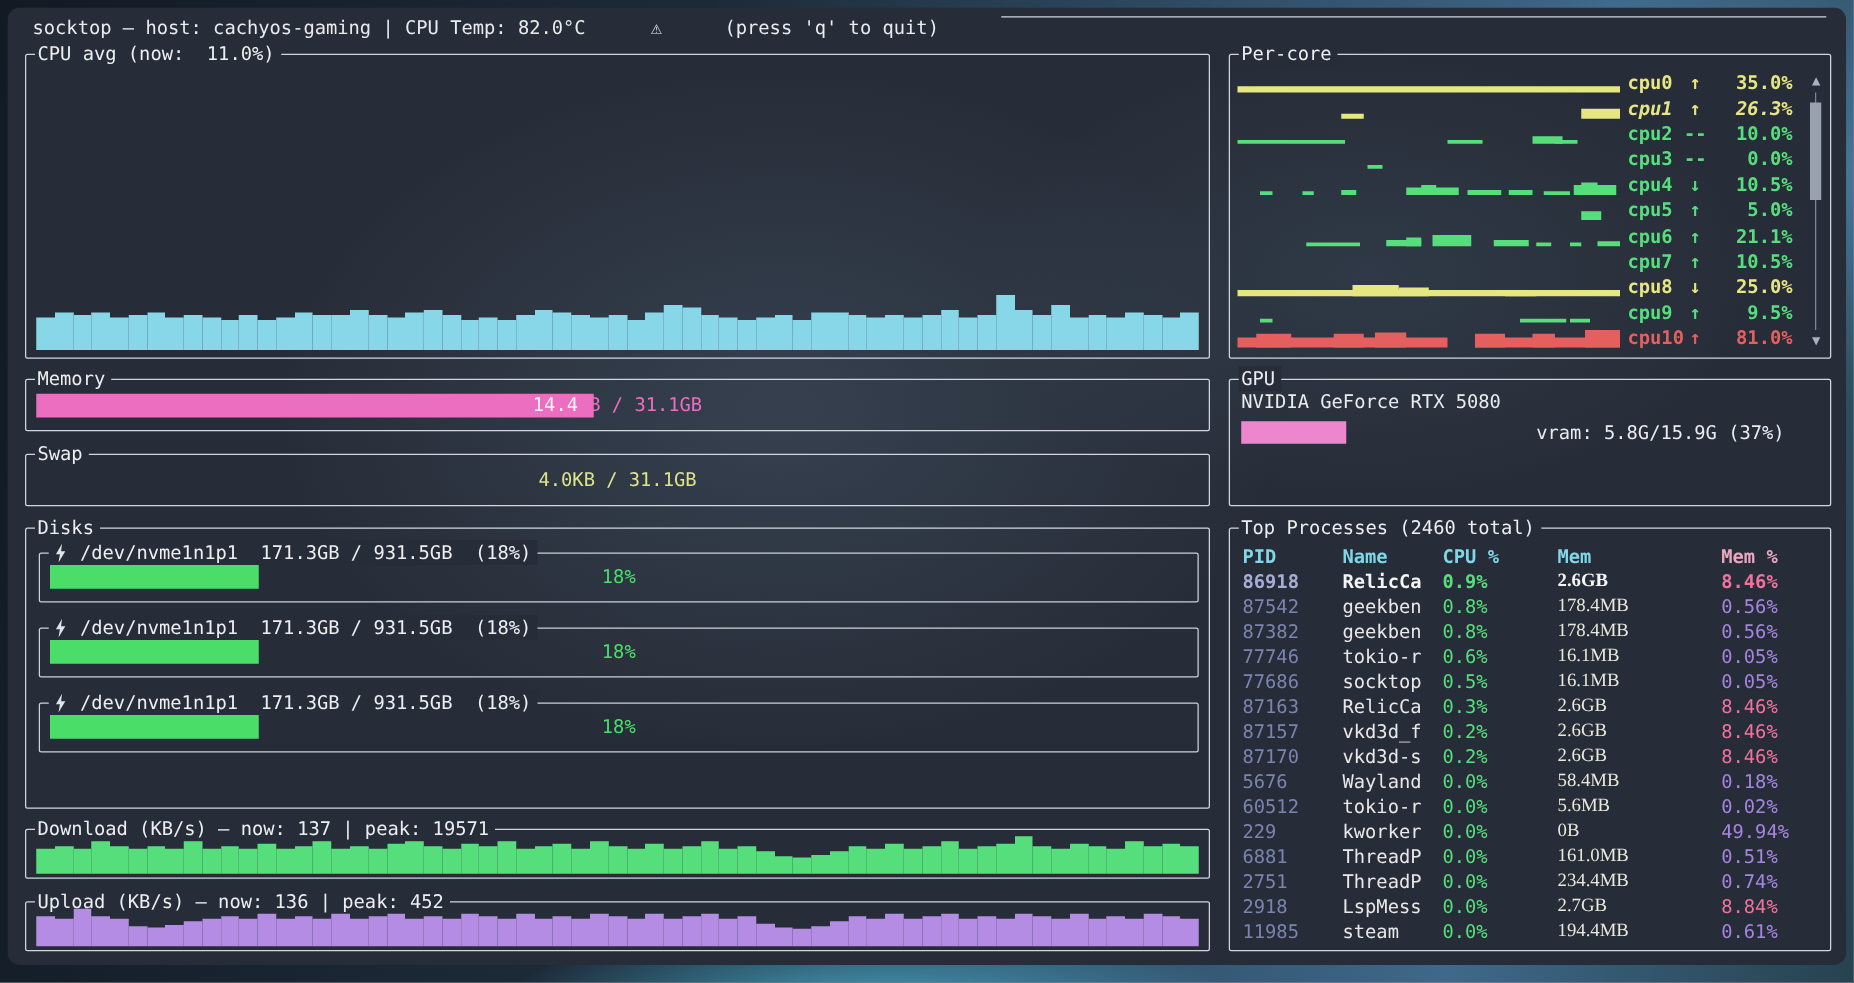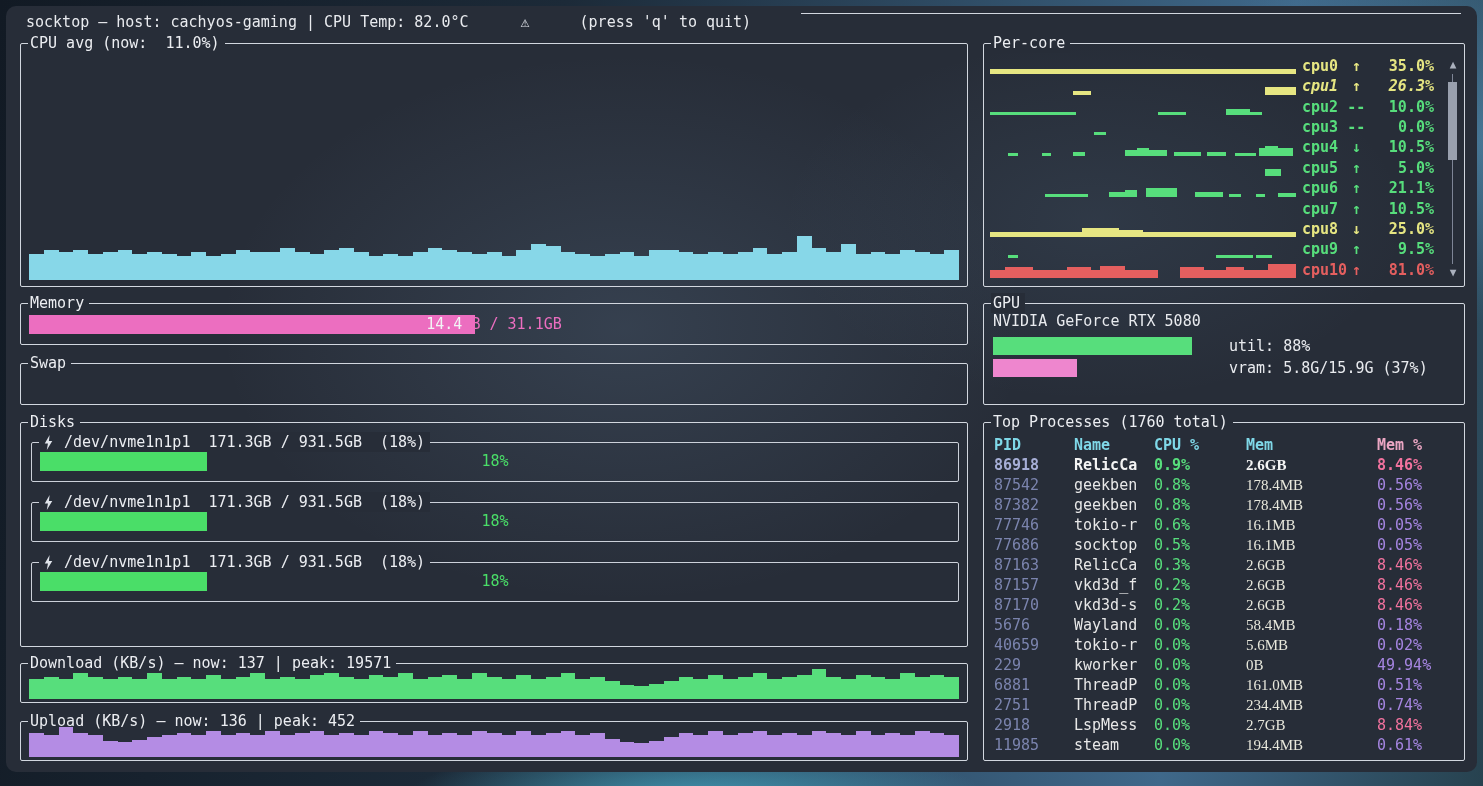--- a/index.html
+++ b/index.html
@@ -36,21 +36,21 @@
   .gauge .fill { position:absolute; left:0; top:0; bottom:0; }
   .gauge .glabel { position:absolute; inset:0; text-align:center; line-height:19px; white-space:pre; }
 
   .disk { position:absolute; left:10px; right:8px; height:38px; border:1px solid #ccd1da; border-radius:2px; }
   .disk .ptitle { display:flex; align-items:center; white-space:pre; }
   .disk .gauge { top:9px; }
   .flashicon { width:11px; height:15px; margin:0 10px 0 2px; }
 
   
   .cores { position:absolute; left:6px; right:30px; top:12px; bottom:6px; display:flex; flex-direction:column; }
-  .corerow { flex:1; display:flex; align-items:flex-start; min-height:0; }
+  .corerow { flex:1; display:flex; align-items:flex-end; min-height:0; }
   .spark { flex:1; position:relative; height:100%; margin-right:6px; }
   .spark i { position:absolute; bottom:2px; display:block; }
   .corelabel { width:132px; display:flex; font-weight:bold; line-height:20px; white-space:pre; }
   .corelabel .cname { width:5ch; }
   .corelabel .ctrend { width:2ch; text-align:center; }
   .corelabel .cval { flex:1; text-align:right; }
   .vscroll { position:absolute; right:4px; top:14px; bottom:6px; width:14px; }
   .vscroll .track { position:absolute; left:6px; top:16px; bottom:16px; width:1px; background:#7e8596; }
   .vscroll .thumb { position:absolute; left:2px; top:24px; height:78px; width:9px; background:#99a0ae; }
   .vscroll .arr { position:absolute; left:0; width:14px; text-align:center; font-size:11px; color:#aab0bd; line-height:14px; }
@@ -161,20 +161,23 @@
   <section class="panel" style="left:14px; top:297px; width:946px; height:40px;">
     <span class="ptitle">Memory</span>
     <div class="gauge">
       <div class="fill" id="memFill" style="width: 48%; background: rgb(236, 110, 192);"></div>
       <div class="glabel"><span id="memOn" style="color: rgb(242, 243, 245);">14.4</span><span id="memOff" style="color: rgb(236, 110, 192);">GB / 31.1GB</span></div>
     </div>
   </section>
 
   <section class="panel" style="left:14px; top:357px; width:946px; height:40px;">
     <span class="ptitle">Swap</span>
+    <div class="gauge">
+      <div class="glabel" id="swapLabel" style="color: rgb(223, 228, 140);">4.0KB / 31.1GB</div>
+    </div>
   </section>
 
   <section class="panel" style="left:14px; top:416px; width:946px; height:223px;">
     <span class="ptitle">Disks</span>
     <div id="diskList">
   <div class="disk" style="top: 19px;">
     <span class="ptitle">
       <svg class="flashicon" viewBox="0 0 10 16">
               <path d="M6.2 0 L1 9 L4.4 9 L3.2 16 L9 6.5 L5.4 6.5 Z" fill="#dfe3ea"></path>
             </svg><span>/dev/nvme1n1p1</span><span style="margin-left:18px;">171.3GB / 931.5GB</span><span style="margin-left:18px;">(18%)</span>
@@ -511,35 +514,29 @@
       <span class="arr down">▼</span>
     </div>
   </section>
 
   <section class="panel" style="left:977px; top:297px; width:480px; height:100px;">
     <span class="ptitle">GPU</span>
     <div class="gpu-name">NVIDIA GeForce RTX 5080</div>
     <div class="gpubars">
       <div class="gpurow">
         <div class="gputrack">
-            <div class="fill" id="gpuUtilFill" style="width: 88%; background: rgb(87, 222, 124);"></div>
-          </div>
-        <span class="gpulabel">util: 88%</span>
-      </div>
-      <div class="gpurow">
-        <div class="gputrack">
             <div class="fill" id="gpuVramFill" style="width: 37%; background: rgb(238, 134, 206);"></div>
           </div>
         <span class="gpulabel">vram: 5.8G/15.9G (37%)</span>
       </div>
     </div>
   </section>
 
   <section class="panel" style="left:977px; top:416px; width:480px; height:337px;">
-    <span class="ptitle">Top Processes (1760 total)</span>
+    <span class="ptitle">Top Processes (2460 total)</span>
     <div class="ptable">
       <div class="prow phead">
         <span class="c1">PID</span>
         <span class="c2">Name</span>
         <span class="c3">CPU %</span>
         <span class="c4">Mem</span>
         <span class="c5">Mem %</span>
       </div>
       <div id="procRows">
   <div class="prow hl">
@@ -608,21 +605,21 @@
 
   <div class="prow">
     <span class="c1 pid">5676</span>
     <span class="c2 nm">Wayland</span>
     <span class="c3 cpu">0.0%</span>
     <span class="c4 mem">58.4MB</span>
     <span class="c5 mp low">0.18%</span>
   </div>
 
   <div class="prow">
-    <span class="c1 pid">40659</span>
+    <span class="c1 pid">60512</span>
     <span class="c2 nm">tokio-r</span>
     <span class="c3 cpu">0.0%</span>
     <span class="c4 mem">5.6MB</span>
     <span class="c5 mp low">0.02%</span>
   </div>
 
   <div class="prow">
     <span class="c1 pid">229</span>
     <span class="c2 nm">kworker</span>
     <span class="c3 cpu">0.0%</span>

